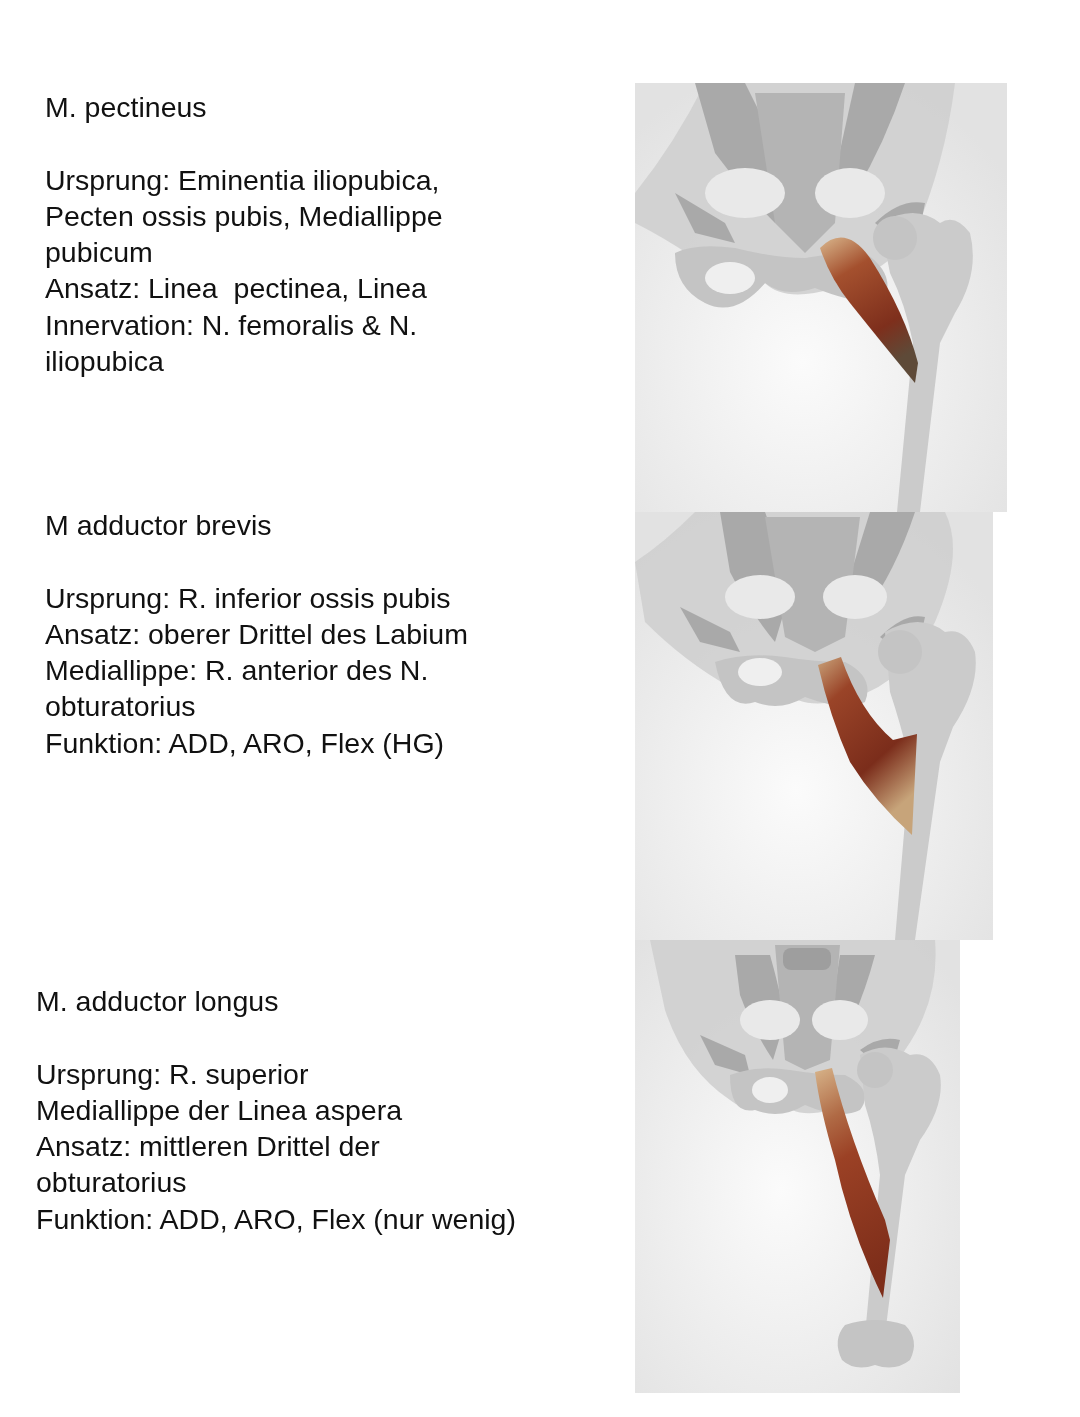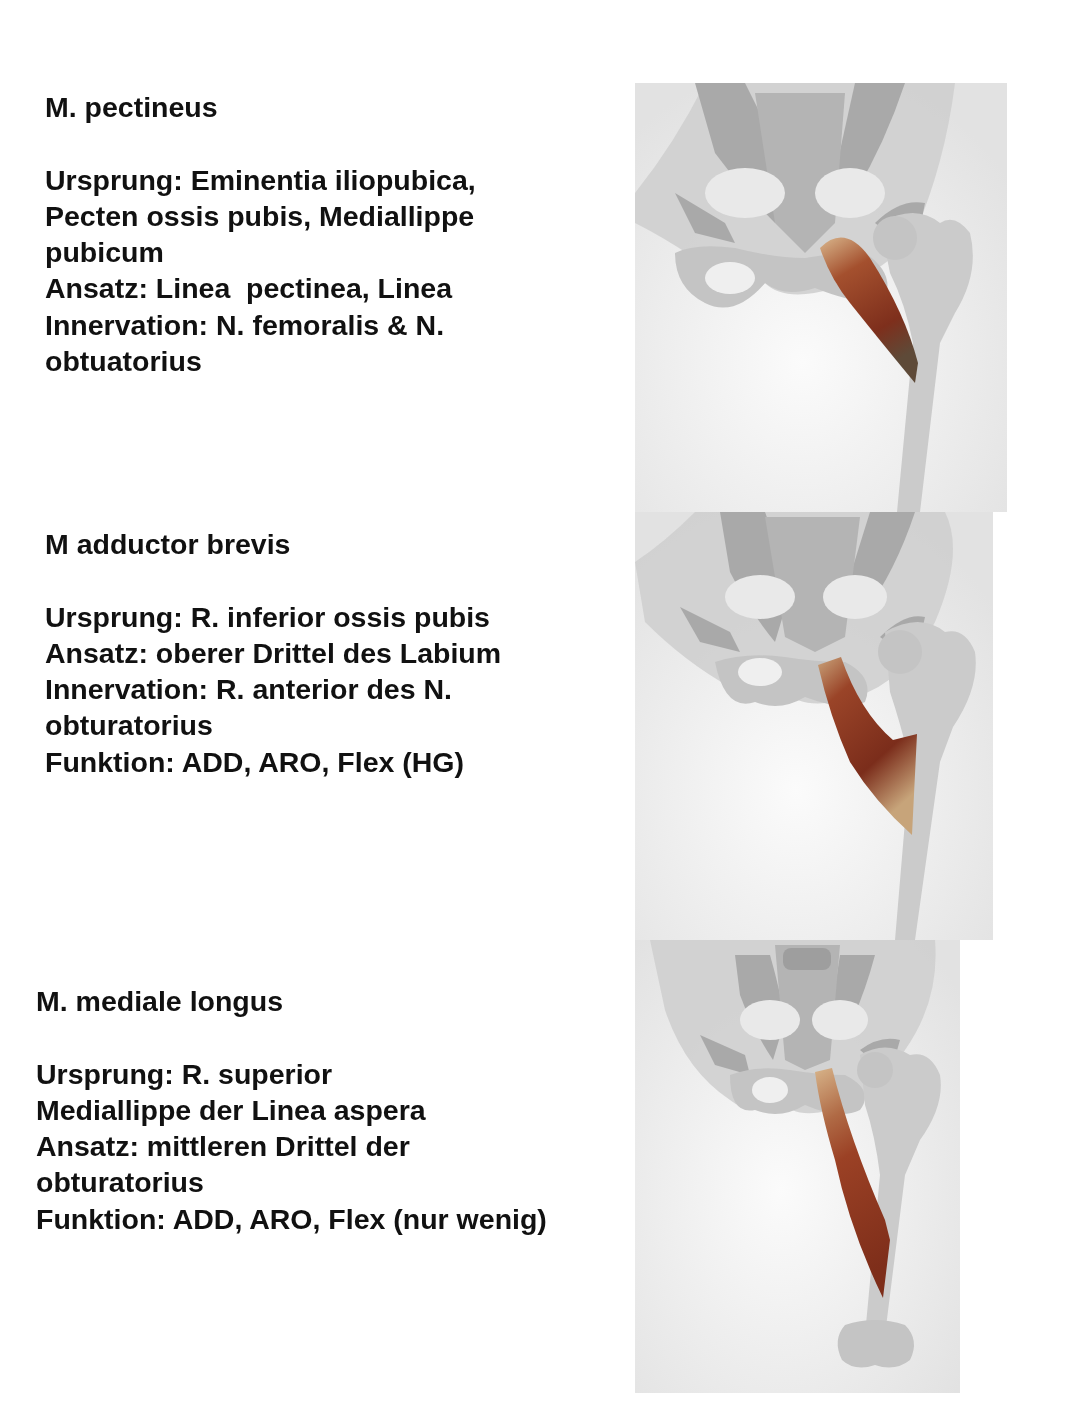--- a/index.html
+++ b/index.html
@@ -1,47 +1,47 @@
 <!DOCTYPE html>
 <html><head>
   <meta charset="utf-8">
   <style>
     html, body { margin: 0; padding: 0; background: #ffffff; }
     body { width: 1080px; height: 1417px; position: relative; overflow: hidden;
       font-family: "Liberation Sans", "DejaVu Sans", sans-serif; color: #111; }
-    .section { position: absolute; font-size: 28.5px; line-height: 36.3px; font-weight: bold; }
+    .section { position: absolute; font-size: 28.5px; line-height: 36.3px; }
     .section .title { margin: 0 0 36.3px 0; }
     .section .line { display: block; white-space: pre; }
     .panel { position: absolute; overflow: hidden; }
     .panel svg { display: block; width: 100%; height: 100%; }
   </style>
 </head>
 <body>
 
 <div class="section" style="left:45px; top:89px;">
   <div class="title">M. pectineus</div>
   <span class="line">Ursprung: Eminentia iliopubica,</span>
   <span class="line">Pecten ossis pubis, Mediallippe</span>
   <span class="line">pubicum</span>
   <span class="line">Ansatz: Linea  pectinea, Linea</span>
   <span class="line">Innervation: N. femoralis &amp; N.</span>
-  <span class="line">obtuatorius</span>
+  <span class="line">iliopubica</span>
 </div>
 
-<div class="section" style="left:45px; top:526px;">
+<div class="section" style="left:45px; top:507px;">
   <div class="title">M adductor brevis</div>
   <span class="line">Ursprung: R. inferior ossis pubis</span>
   <span class="line">Ansatz: oberer Drittel des Labium</span>
-  <span class="line">Innervation: R. anterior des N.</span>
+  <span class="line">Mediallippe: R. anterior des N.</span>
   <span class="line">obturatorius</span>
   <span class="line">Funktion: ADD, ARO, Flex (HG)</span>
 </div>
 
 <div class="section" style="left:36px; top:983px;">
-  <div class="title">M. mediale longus</div>
+  <div class="title">M. adductor longus</div>
   <span class="line">Ursprung: R. superior</span>
   <span class="line">Mediallippe der Linea aspera</span>
   <span class="line">Ansatz: mittleren Drittel der</span>
   <span class="line">obturatorius</span>
   <span class="line">Funktion: ADD, ARO, Flex (nur wenig)</span>
 </div>
 
 <div class="panel" style="left:635px; top:83px; width:372px; height:429px;">
   <svg viewBox="0 0 372 429" preserveAspectRatio="none">
     <defs>

